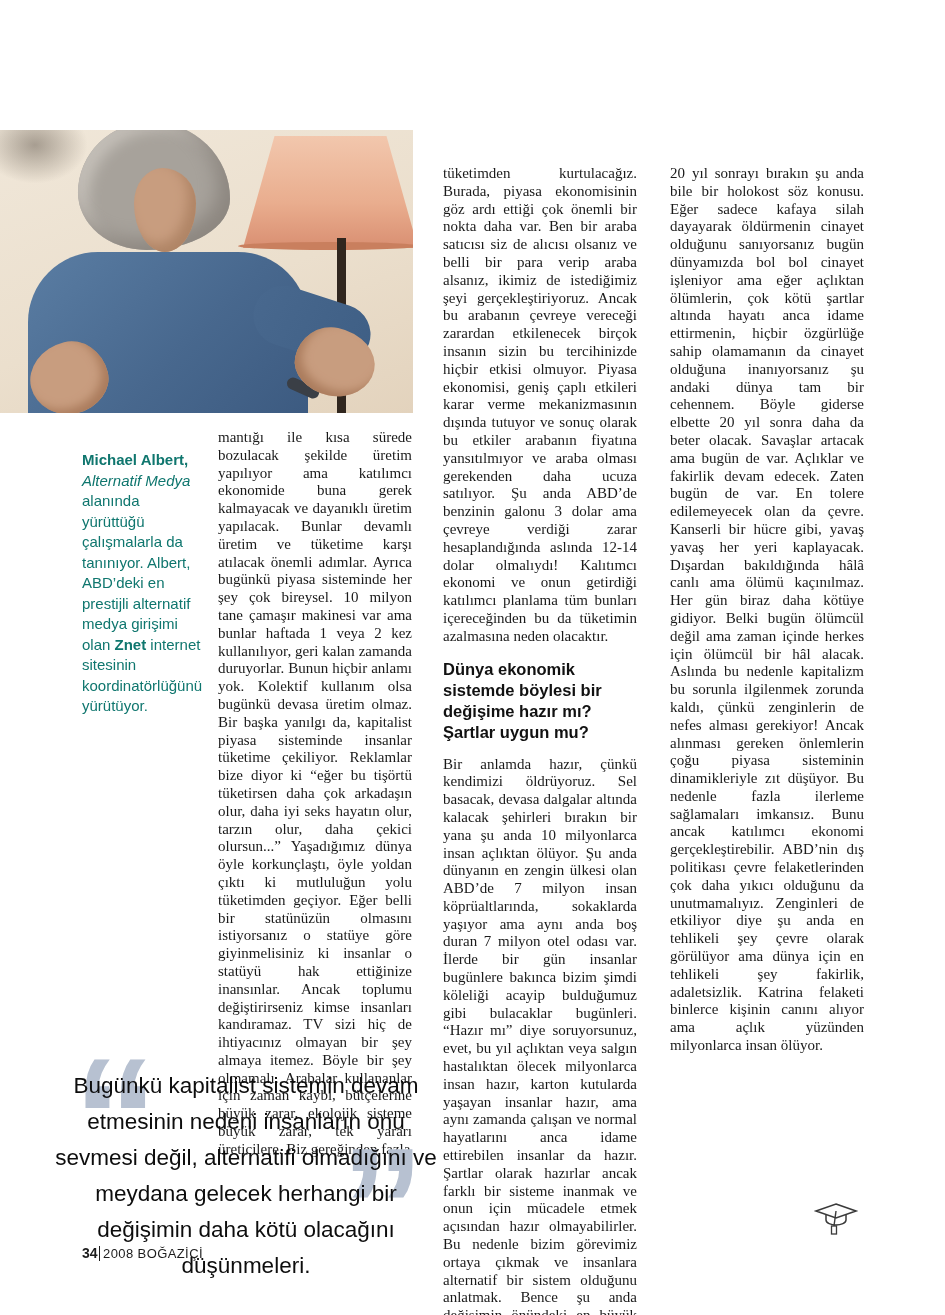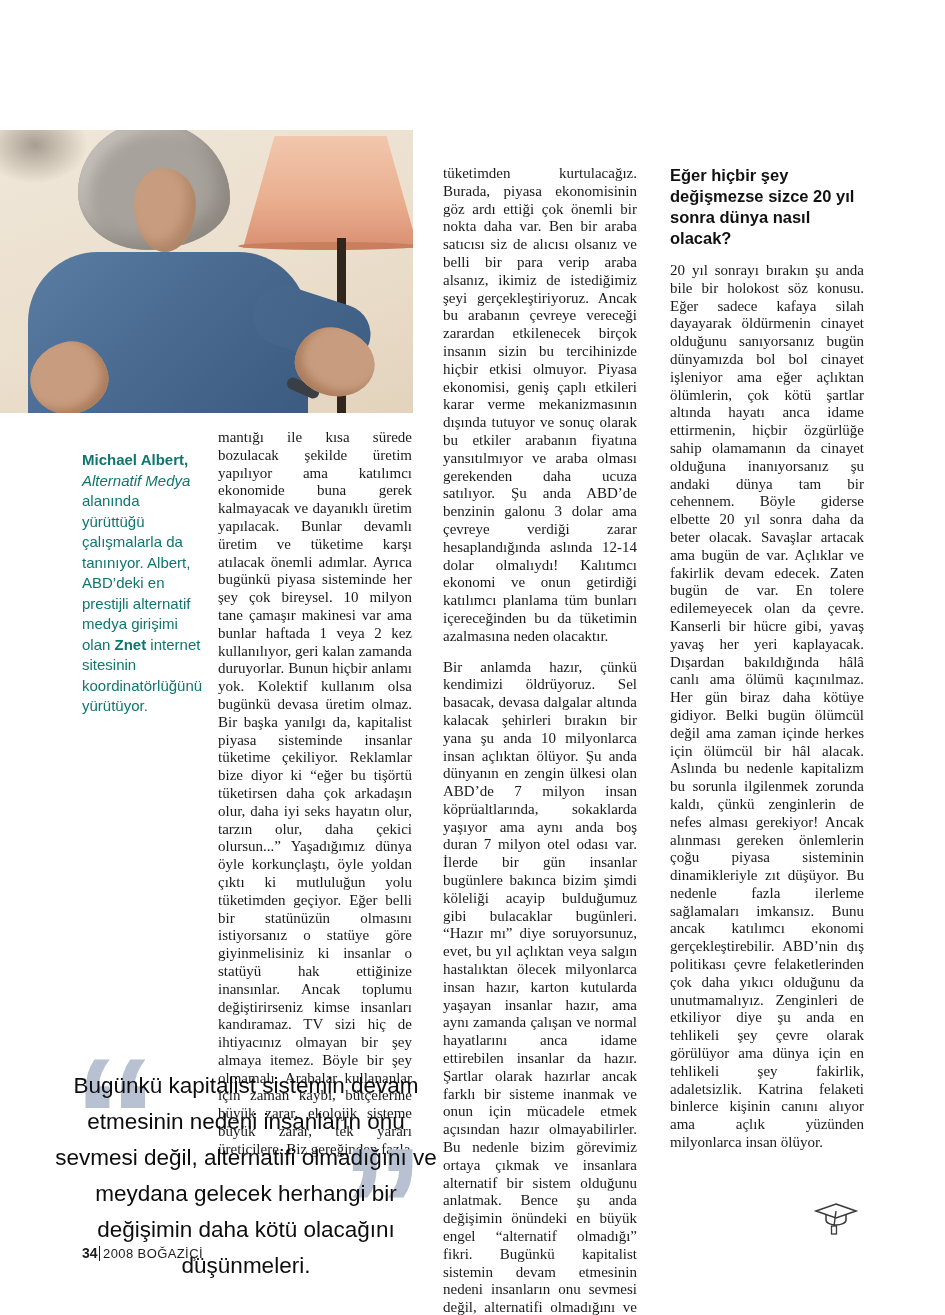--- a/index.html
+++ b/index.html
@@ -123,25 +123,25 @@
   <div class="caption">
     <b>Michael Albert,</b><i> Alternatif Medya</i><span> alanında yürüttüğü çalışmalarla da tanınıyor. Albert, ABD’deki en prestijli alternatif medya girişimi olan </span><b>Znet</b><span> internet sitesinin koordinatörlüğünü yürütüyor.</span>
   </div>
 
   <div class="col" id="col2">
     <p>mantığı ile kısa sürede bozulacak şekilde üretim yapılıyor ama katılımcı ekonomide buna gerek kalmayacak ve dayanıklı üretim yapılacak. Bunlar devamlı üretim ve tüketime karşı atılacak önemli adımlar. Ayrıca bugünkü piyasa sisteminde her şey çok bireysel. 10 milyon tane çamaşır makinesi var ama bunlar haftada 1 veya 2 kez kullanılıyor, geri kalan zamanda duruyorlar. Bunun hiçbir anlamı yok. Kolektif kullanım olsa bugünkü devasa üretim olmaz. Bir başka yanılgı da, kapitalist piyasa sisteminde insanlar tüketime çekiliyor. Reklamlar bize diyor ki “eğer bu tişörtü tüketirsen daha çok arkadaşın olur, daha iyi seks hayatın olur, tarzın olur, daha çekici olursun...” Yaşadığımız dünya öyle korkunçlaştı, öyle yoldan çıktı ki mutluluğun yolu tüketimden geçiyor. Eğer belli bir statünüzün olmasını istiyorsanız o statüye göre giyinmelisiniz ki insanlar o statüyü hak ettiğinize inansınlar. Ancak toplumu değiştirirseniz kimse insanları kandıramaz. TV sizi hiç de ihtiyacınız olmayan bir şey almaya itemez. Böyle bir şey olmamalı. Arabalar kullananlar için zaman kaybı, bütçelerine büyük zarar, ekolojik sisteme büyük zarar, tek yararı üreticilere. Biz gereğinden fazla</p>
   </div>
 
   <div class="col" id="col3">
     <p>tüketimden kurtulacağız. Burada, piyasa ekonomisinin göz ardı ettiği çok önemli bir nokta daha var. Ben bir araba satıcısı siz de alıcısı olsanız ve belli bir para verip araba alsanız, ikimiz de istediğimiz şeyi gerçekleştiriyoruz. Ancak bu arabanın çevreye vereceği zarardan etkilenecek birçok insanın sizin bu tercihinizde hiçbir etkisi olmuyor. Piyasa ekonomisi, geniş çaplı etkileri karar verme mekanizmasının dışında tutuyor ve sonuç olarak bu etkiler arabanın fiyatına yansıtılmıyor ve araba olması gerekenden daha ucuza satılıyor. Şu anda ABD’de benzinin galonu 3 dolar ama çevreye verdiği zarar hesaplandığında aslında 12-14 dolar olmalıydı! Kalıtımcı ekonomi ve onun getirdiği katılımcı planlama tüm bunları içereceğinden bu da tüketimin azalmasına neden olacaktır.</p>
+    <p class="q-head">Dünya ekonomik sistemde böylesi bir değişime hazır mı? Şartlar uygun mu?</p>
     <p>Bir anlamda hazır, çünkü kendimizi öldrüyoruz. Sel basacak, devasa dalgalar altında kalacak şehirleri bırakın bir yana şu anda 10 milyonlarca insan açlıktan ölüyor. Şu anda dünyanın en zengin ülkesi olan ABD’de 7 milyon insan köprüaltlarında, sokaklarda yaşıyor ama aynı anda boş duran 7 milyon otel odası var. İlerde bir gün insanlar bugünlere bakınca bizim şimdi köleliği acayip bulduğumuz gibi bulacaklar bugünleri. “Hazır mı” diye soruyorsunuz, evet, bu yıl açlıktan veya salgın hastalıktan ölecek milyonlarca insan hazır, karton kutularda yaşayan insanlar hazır, ama aynı zamanda çalışan ve normal hayatlarını anca idame ettirebilen insanlar da hazır. Şartlar olarak hazırlar ancak farklı bir sisteme inanmak ve onun için mücadele etmek açısından hazır olmayabilirler. Bu nedenle bizim görevimiz ortaya çıkmak ve insanlara alternatif bir sistem olduğunu anlatmak. Bence şu anda değişimin önündeki en büyük engel “alternatif olmadığı” fikri. Bugünkü kapitalist sistemin devam etmesinin nedeni insanların onu sevmesi değil, alternatifi olmadığını ve meydana</p>
   </div>
 
   <div class="col" id="col4">
-    <p class="q-head">Eğer hiçbir şey değişmezse sizce 20 yıl sonra dünya nasıl olacak?</p>
     <p>20 yıl sonrayı bırakın şu anda bile bir holokost söz konusu. Eğer sadece kafaya silah dayayarak öldürmenin cinayet olduğunu sanıyorsanız bugün dünyamızda bol bol cinayet işleniyor ama eğer açlıktan ölümlerin, çok kötü şartlar altında hayatı anca idame ettirmenin, hiçbir özgürlüğe sahip olamamanın da cinayet olduğuna inanıyorsanız şu andaki dünya tam bir cehennem. Böyle giderse elbette 20 yıl sonra daha da beter olacak. Savaşlar artacak ama bugün de var. Açlıklar ve fakirlik devam edecek. Zaten bugün de var. En tolere edilemeyecek olan da çevre. Kanserli bir hücre gibi, yavaş yavaş her yeri kaplayacak. Dışardan bakıldığında hâlâ canlı ama ölümü kaçınılmaz. Her gün biraz daha kötüye gidiyor. Belki bugün ölümcül değil ama zaman içinde herkes için ölümcül bir hâl alacak. Aslında bu nedenle kapitalizm bu sorunla ilgilenmek zorunda kaldı, çünkü zenginlerin de nefes alması gerekiyor! Ancak alınması gereken önlemlerin çoğu piyasa sisteminin dinamikleriyle zıt düşüyor. Bu nedenle fazla ilerleme sağlamaları imkansız. Bunu ancak katılımcı ekonomi gerçekleştirebilir. ABD’nin dış politikası çevre felaketlerinden çok daha yıkıcı olduğunu da unutmamalıyız. Zenginleri de etkiliyor diye şu anda en tehlikeli şey çevre olarak görülüyor ama dünya için en tehlikeli şey fakirlik, adaletsizlik. Katrina felaketi binlerce kişinin canını alıyor ama açlık yüzünden milyonlarca insan ölüyor.</p>
   </div>
 
   <div class="pullquote">
     <span class="pq-mark pq-open">“</span>
     <span class="pq-mark pq-close">”</span>
     <div class="pq-text">Bugünkü kapitalist sistemin devam etmesinin nedeni insanların onu sevmesi değil, alternatifi olmadığını ve meydana gelecek herhangi bir değişimin daha kötü olacağını düşünmeleri.</div>
   </div>
 
   <div class="footer">

